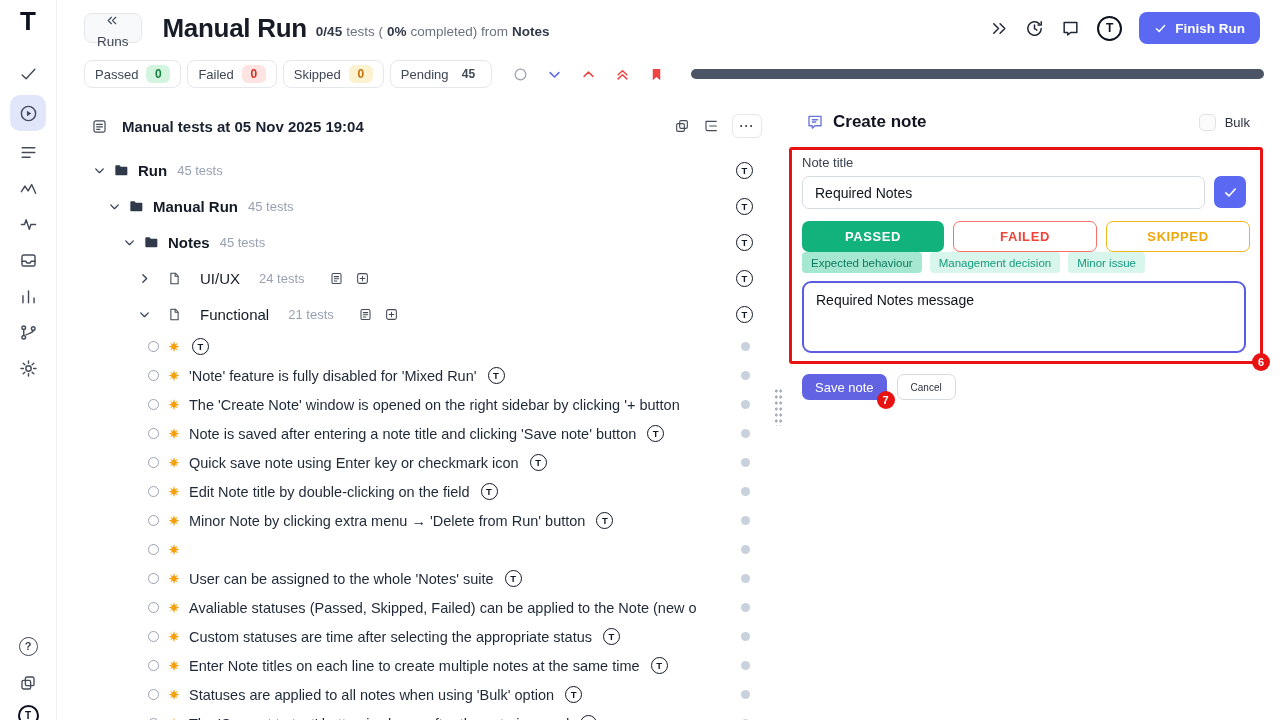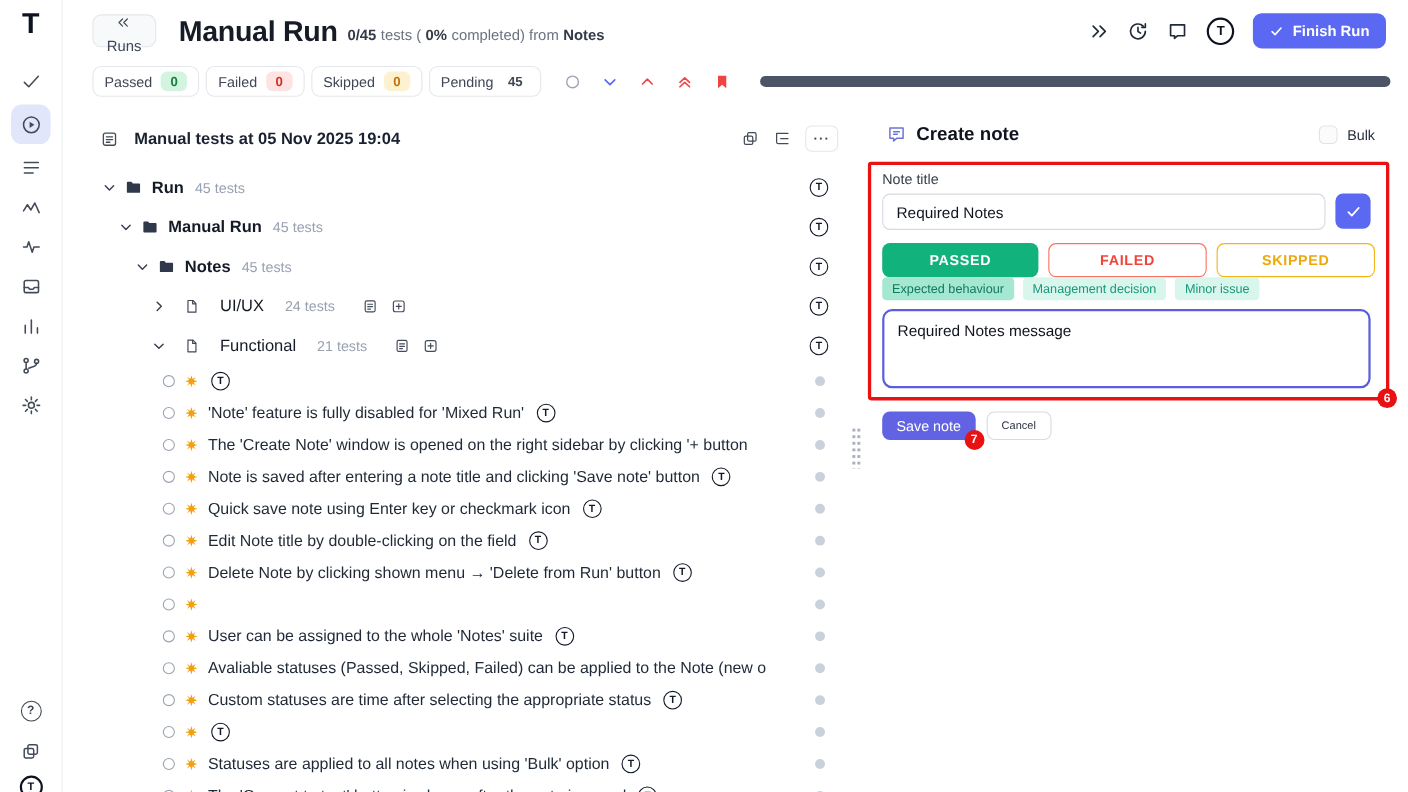--- a/index.html
+++ b/index.html
@@ -476,21 +476,21 @@
       <span class="t-badge">T</span>
       <span class="status-dot"></span>
     </div>
     <div class="test-row">
       <span class="radio"></span>
       <span class="icon">
           <svg width="14" height="14" viewBox="0 0 24 24">
             <path d="M12 1.8l1.8 6 5.1-3.4-3.4 5.1 6 1.8-6 1.8 3.4 5.1-5.1-3.4-1.8 6-1.8-6-5.1 3.4 3.4-5.1-6-1.8 6-1.8-3.4-5.1 5.1 3.4z" fill="#f59f0a"></path>
           </svg>
         </span>
-      <span class="test-title">Delete Note by clicking shown menu → 'Delete from Run' button</span>
+      <span class="test-title">Minor Note by clicking extra menu → 'Delete from Run' button</span>
       <span class="t-badge">T</span>
       <span class="status-dot"></span>
     </div>
     <div class="test-row">
       <span class="radio"></span>
       <span class="icon">
           <svg width="14" height="14" viewBox="0 0 24 24">
             <path d="M12 1.8l1.8 6 5.1-3.4-3.4 5.1 6 1.8-6 1.8 3.4 5.1-5.1-3.4-1.8 6-1.8-6-5.1 3.4 3.4-5.1-6-1.8 6-1.8-3.4-5.1 5.1 3.4z" fill="#f59f0a"></path>
           </svg>
         </span>
@@ -528,20 +528,21 @@
       <span class="t-badge">T</span>
       <span class="status-dot"></span>
     </div>
     <div class="test-row">
       <span class="radio"></span>
       <span class="icon">
           <svg width="14" height="14" viewBox="0 0 24 24">
             <path d="M12 1.8l1.8 6 5.1-3.4-3.4 5.1 6 1.8-6 1.8 3.4 5.1-5.1-3.4-1.8 6-1.8-6-5.1 3.4 3.4-5.1-6-1.8 6-1.8-3.4-5.1 5.1 3.4z" fill="#f59f0a"></path>
           </svg>
         </span>
+      <span class="test-title">Enter Note titles on each line to create multiple notes at the same time</span>
       <span class="t-badge">T</span>
       <span class="status-dot"></span>
     </div>
     <div class="test-row">
       <span class="radio"></span>
       <span class="icon">
           <svg width="14" height="14" viewBox="0 0 24 24">
             <path d="M12 1.8l1.8 6 5.1-3.4-3.4 5.1 6 1.8-6 1.8 3.4 5.1-5.1-3.4-1.8 6-1.8-6-5.1 3.4 3.4-5.1-6-1.8 6-1.8-3.4-5.1 5.1 3.4z" fill="#f59f0a"></path>
           </svg>
         </span>

